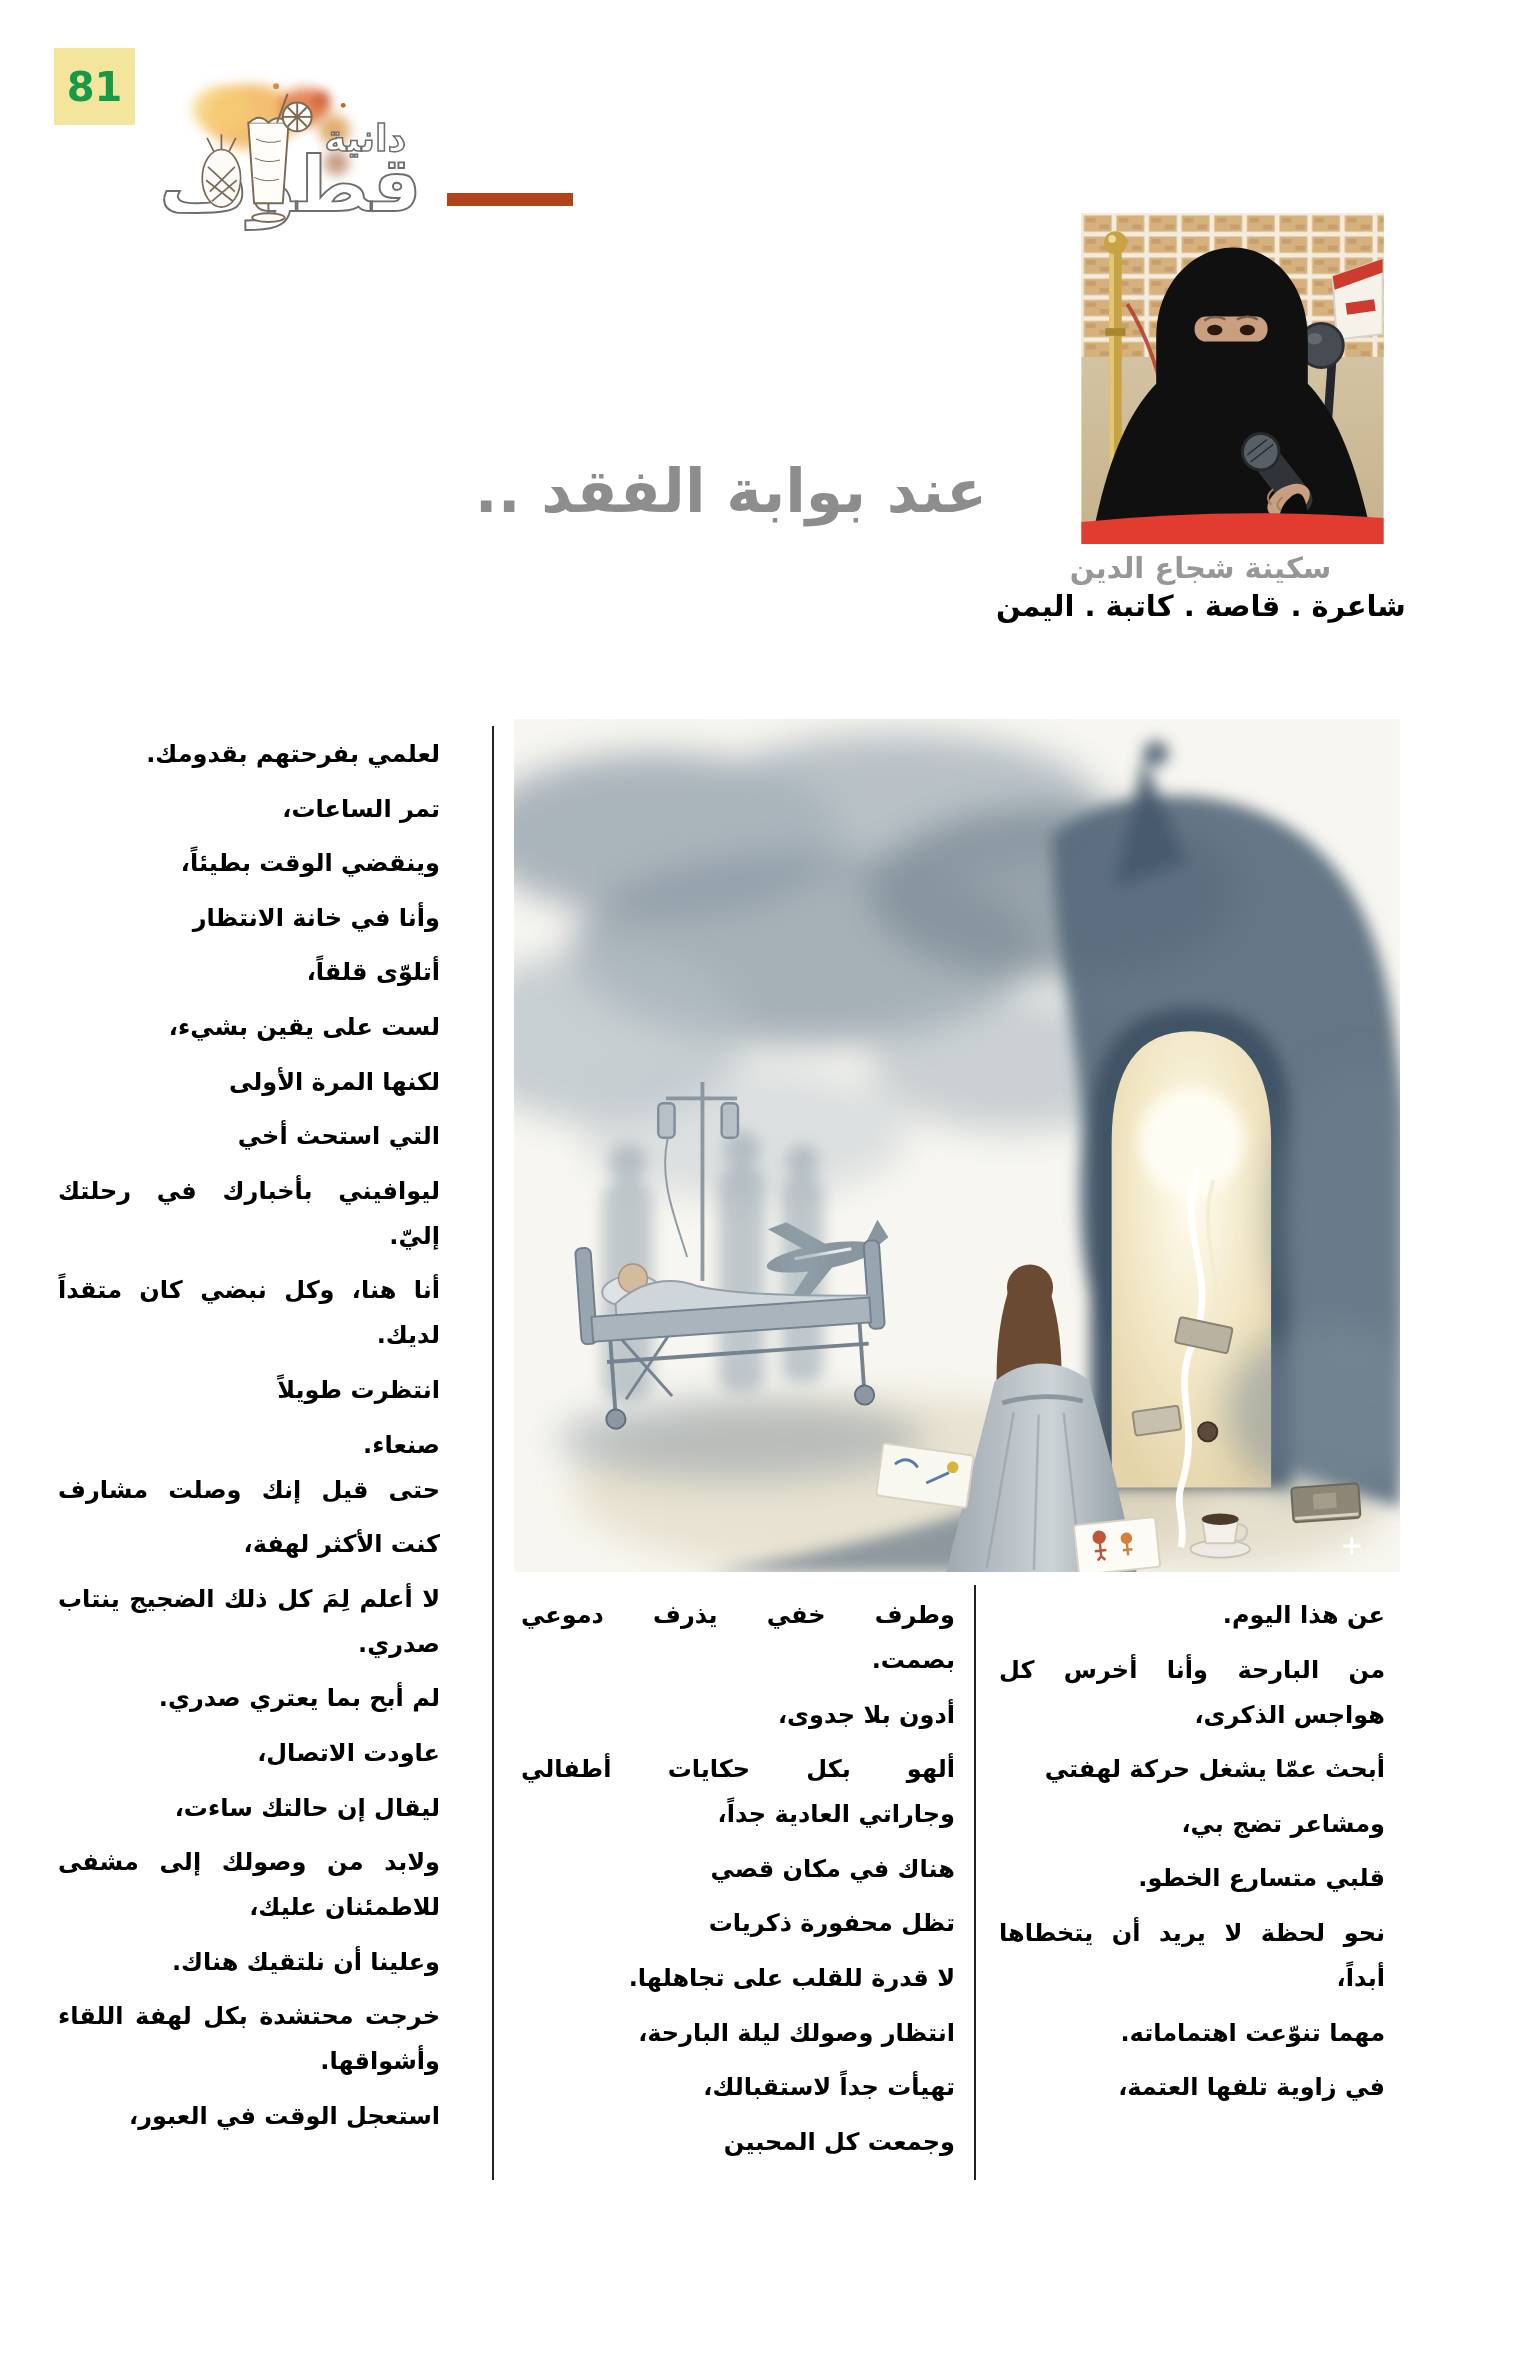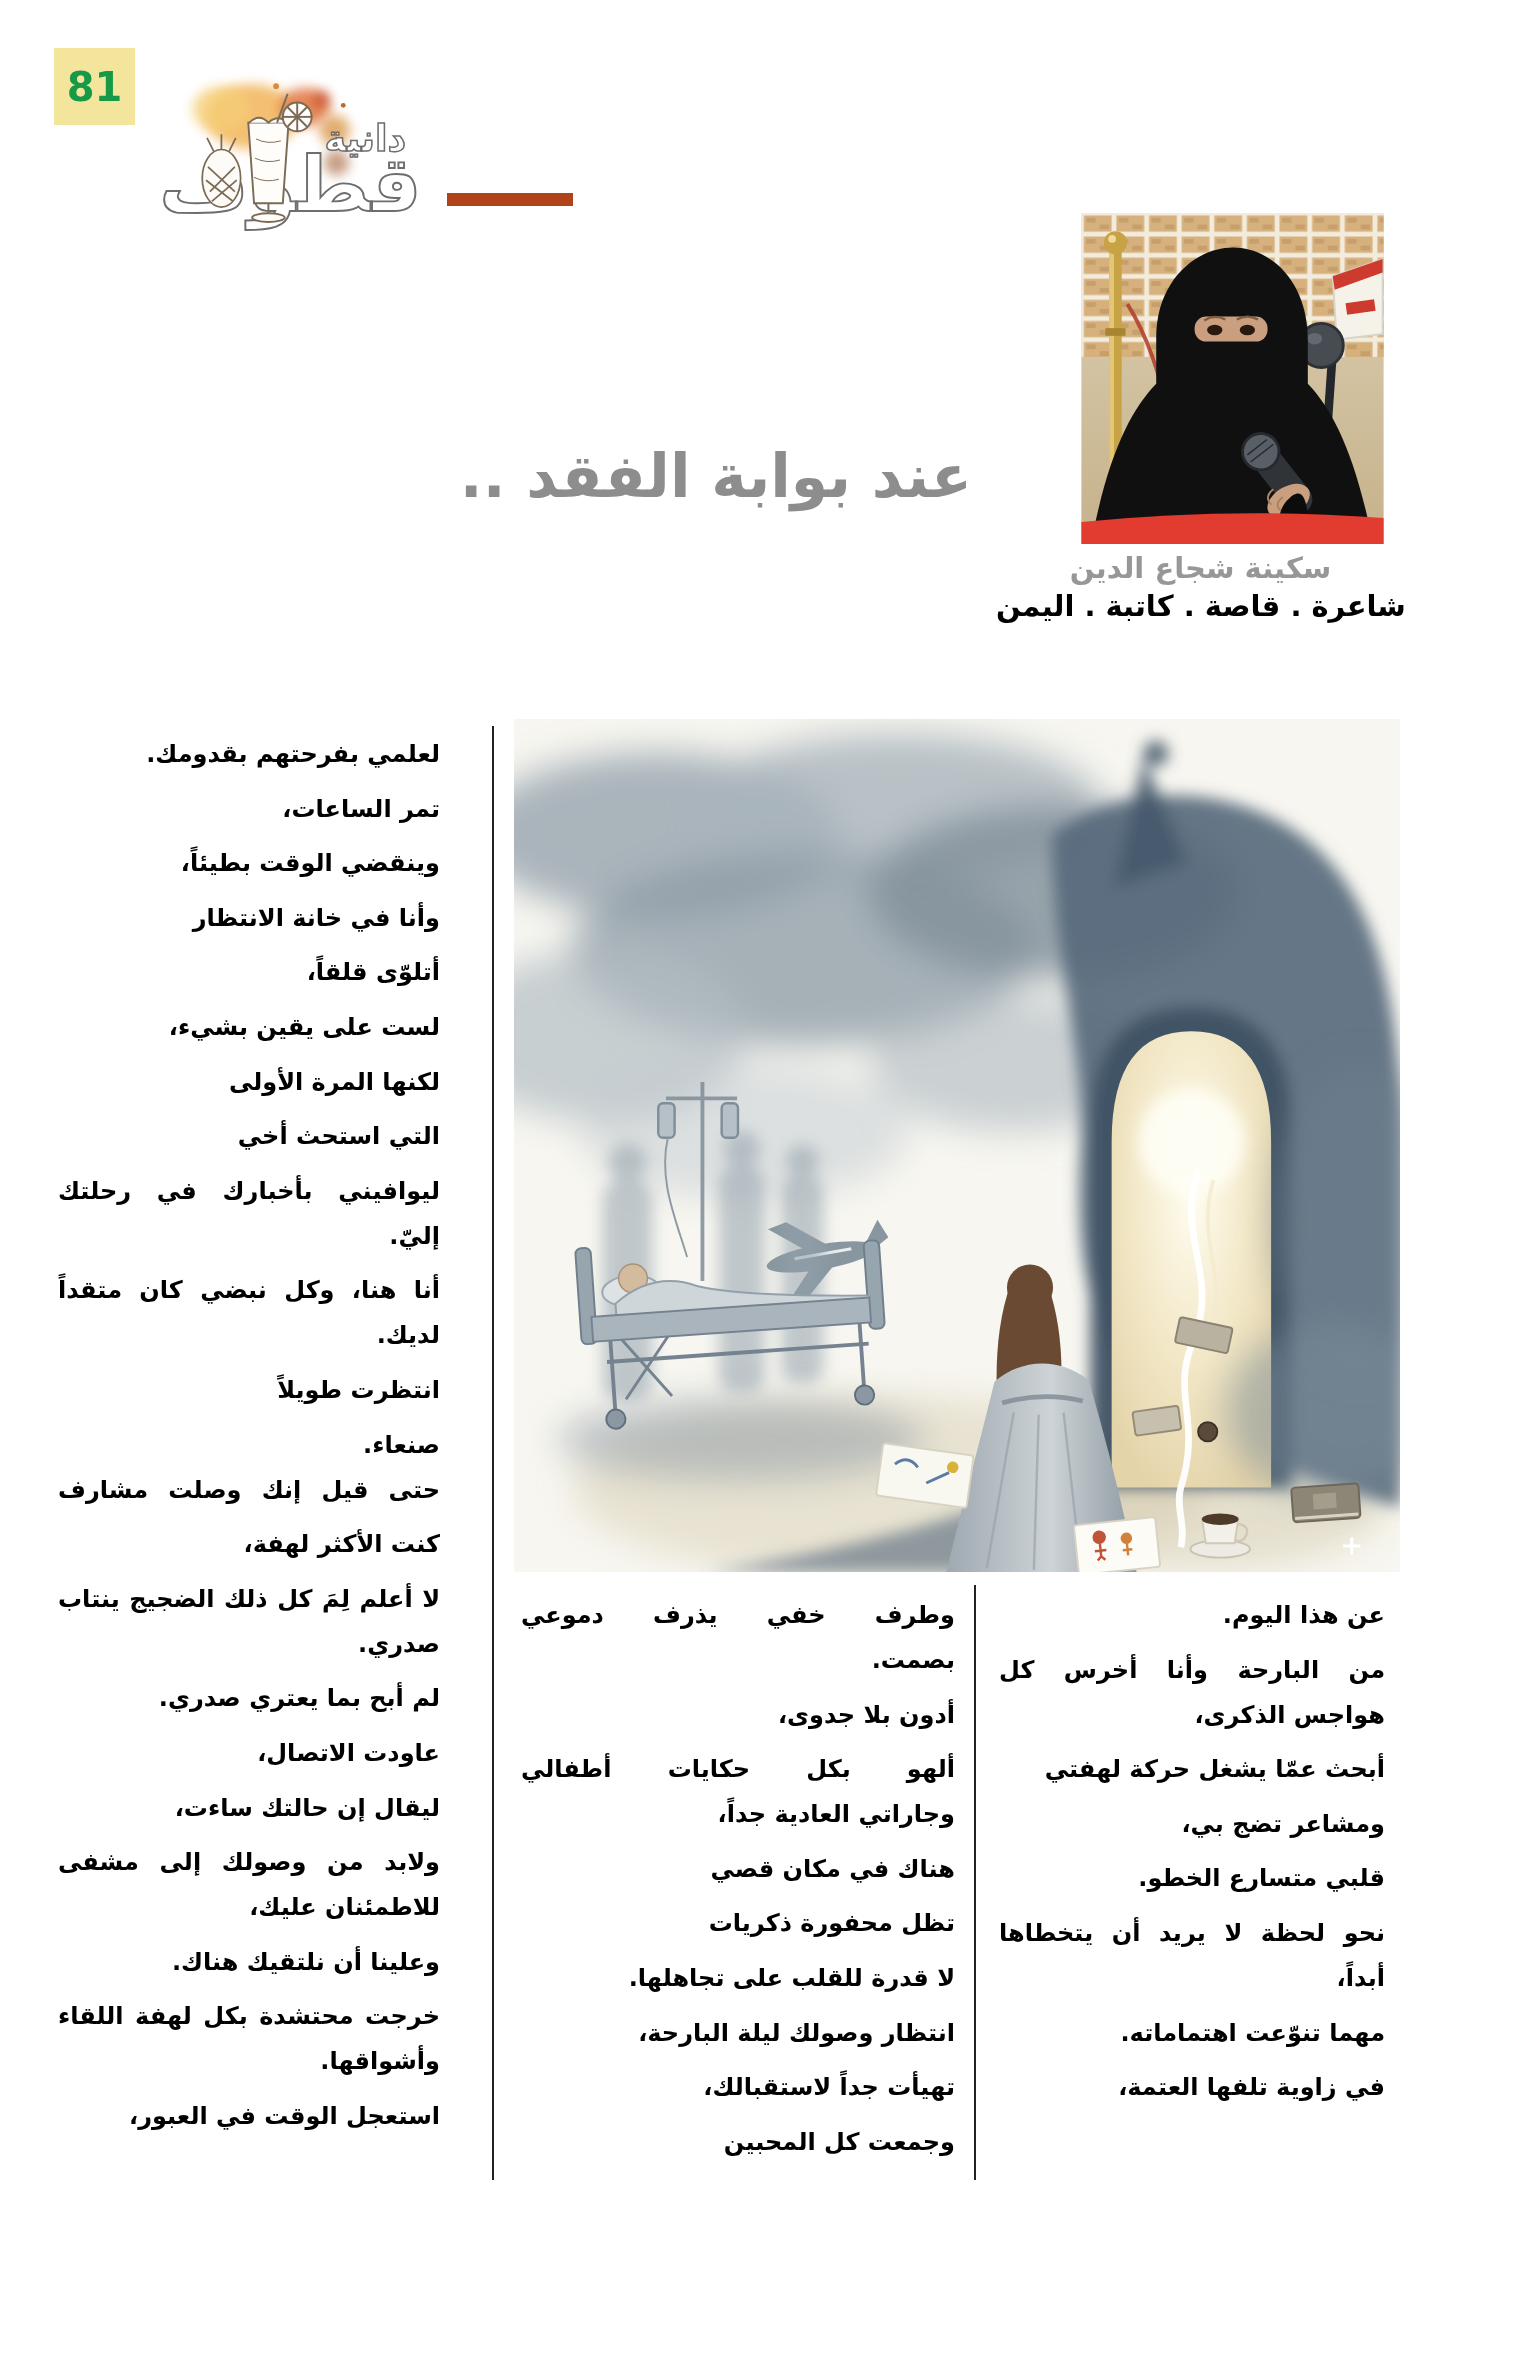--- a/index.html
+++ b/index.html
@@ -6,21 +6,21 @@
   .page{position:relative;width:1537px;height:2180px;background:#ffffff;overflow:hidden;
         font-family:"DejaVu Sans",sans-serif;}
 
   .badge{position:absolute;left:54px;top:48px;width:81px;height:77px;background:#f4e59c;
          display:flex;align-items:center;justify-content:center;}
   .badge span{font-size:40px;font-weight:bold;color:#169a48;}
 
   .logo{position:absolute;left:108px;top:67px;width:341px;height:165px;}
   .accent-bar{position:absolute;left:447px;top:193px;width:126px;height:13.4px;background:#b2421a;}
 
-  .title{position:absolute;left:202px;top:440px;width:769px;margin:1px;direction:rtl;text-align:right;
+  .title{position:absolute;left:202px;top:440px;width:769px;margin:16px;direction:rtl;text-align:right;
          font-size:60px;font-weight:bold;color:#8d8d8d;}
 
   .photo{position:absolute;left:1081px;top:213px;width:303px;height:331px;}
   .author-name{position:absolute;left:999px;top:551px;width:403px;text-align:center;direction:rtl;
                font-weight:bold;font-size:29px;color:#979797;}
   .author-role{position:absolute;left:961px;top:589px;width:480px;text-align:center;direction:rtl;
                font-weight:bold;font-size:29px;color:#000;}
 
   .illustration{position:absolute;left:514px;top:719px;width:886px;height:853px;}
 

